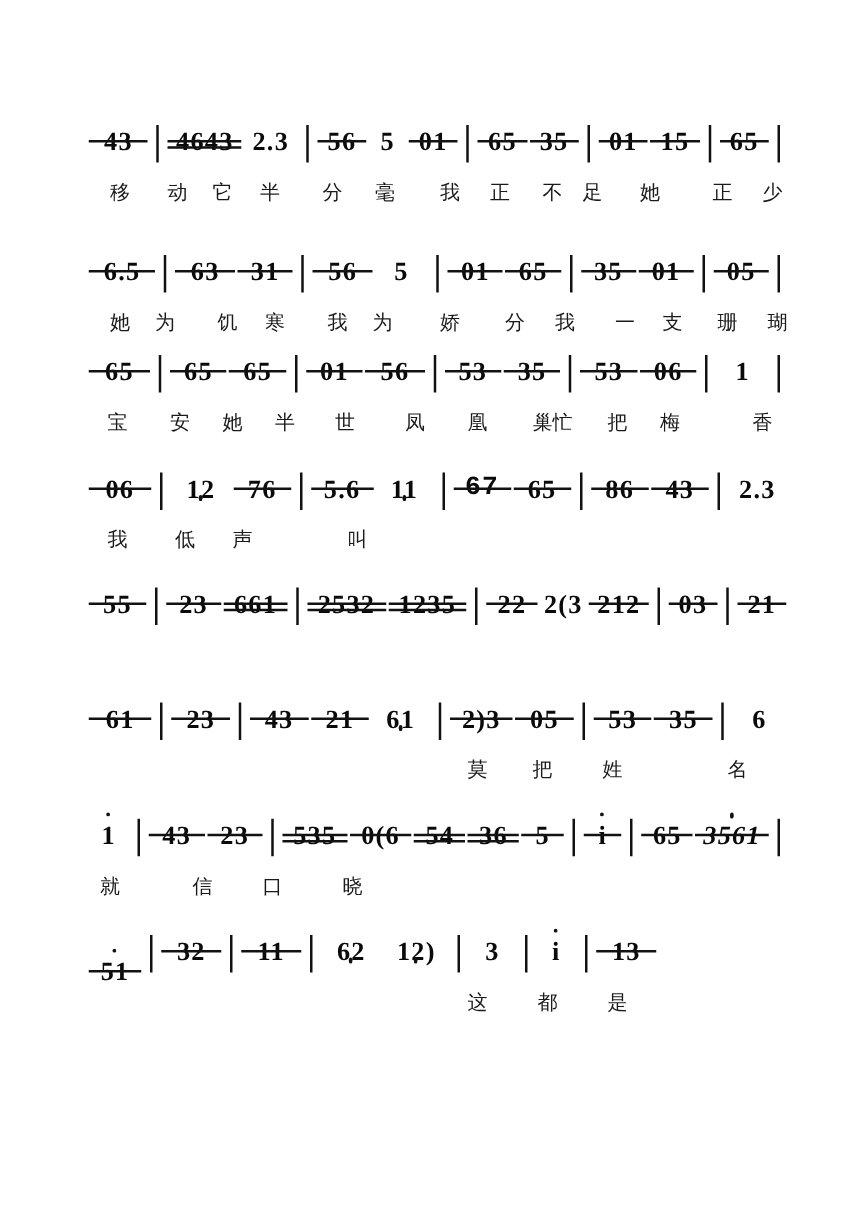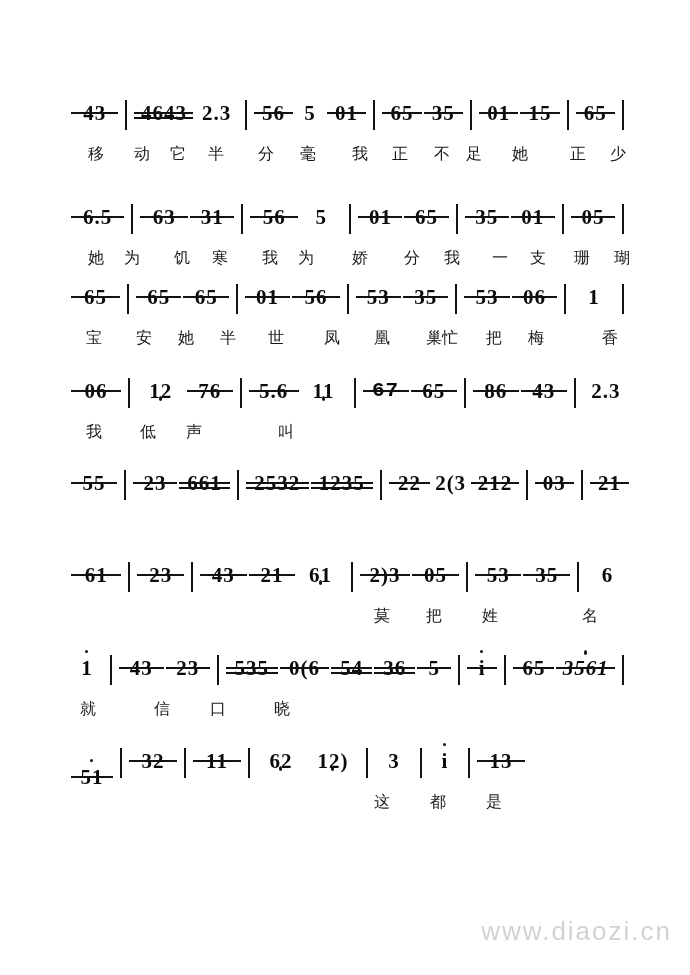--- a/index.html
+++ b/index.html
@@ -375,17 +375,16 @@
       <div class="spacer"></div>
     </div>
     <div class="lyrics-row">
       <span class="lyric" style="left:312px;">这</span>
       <span class="lyric" style="left:368px;">都</span>
       <span class="lyric" style="left:424px;">是</span>
     </div>
   </div>
 
   <div id="watermark">
-    <div id="wm-url">www.diaozi.cn</div>
   </div>
 
 
 </div>
 
 </body></html>

